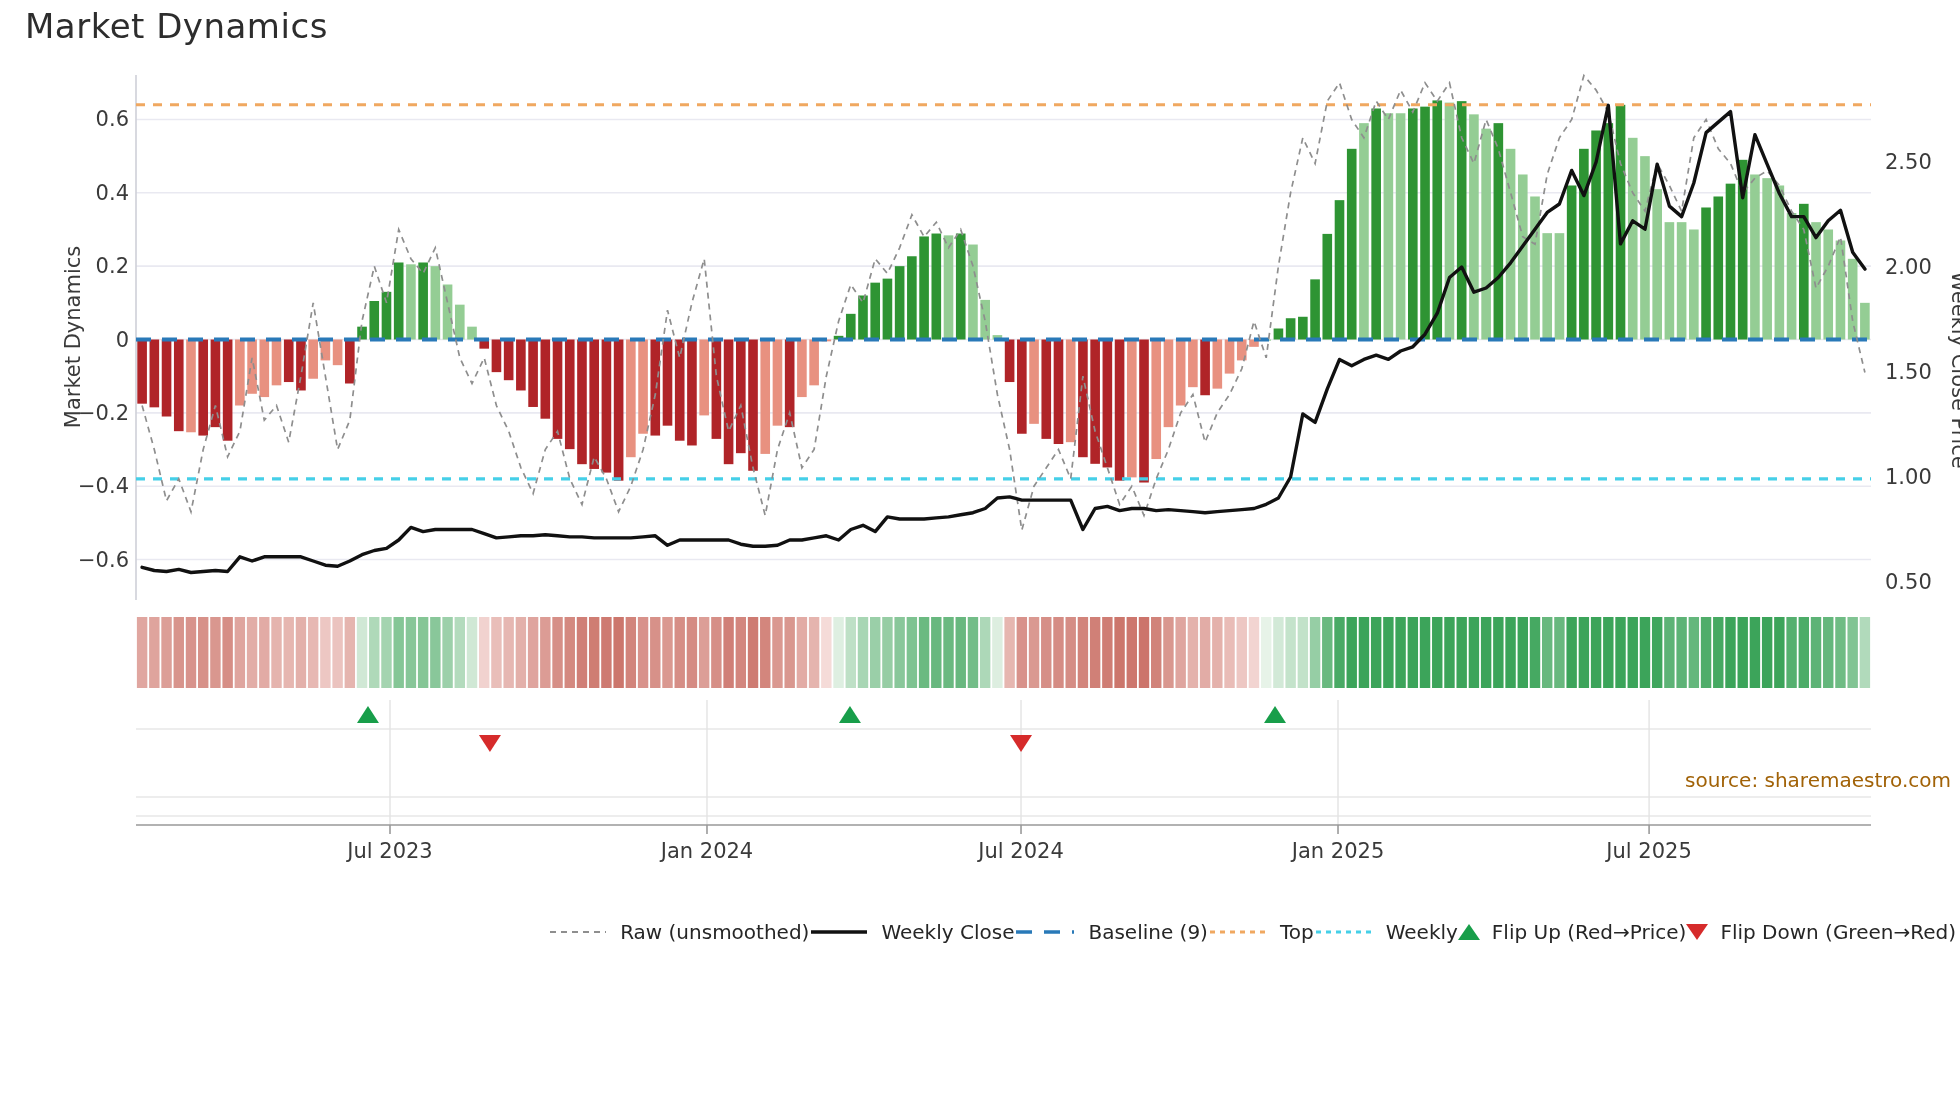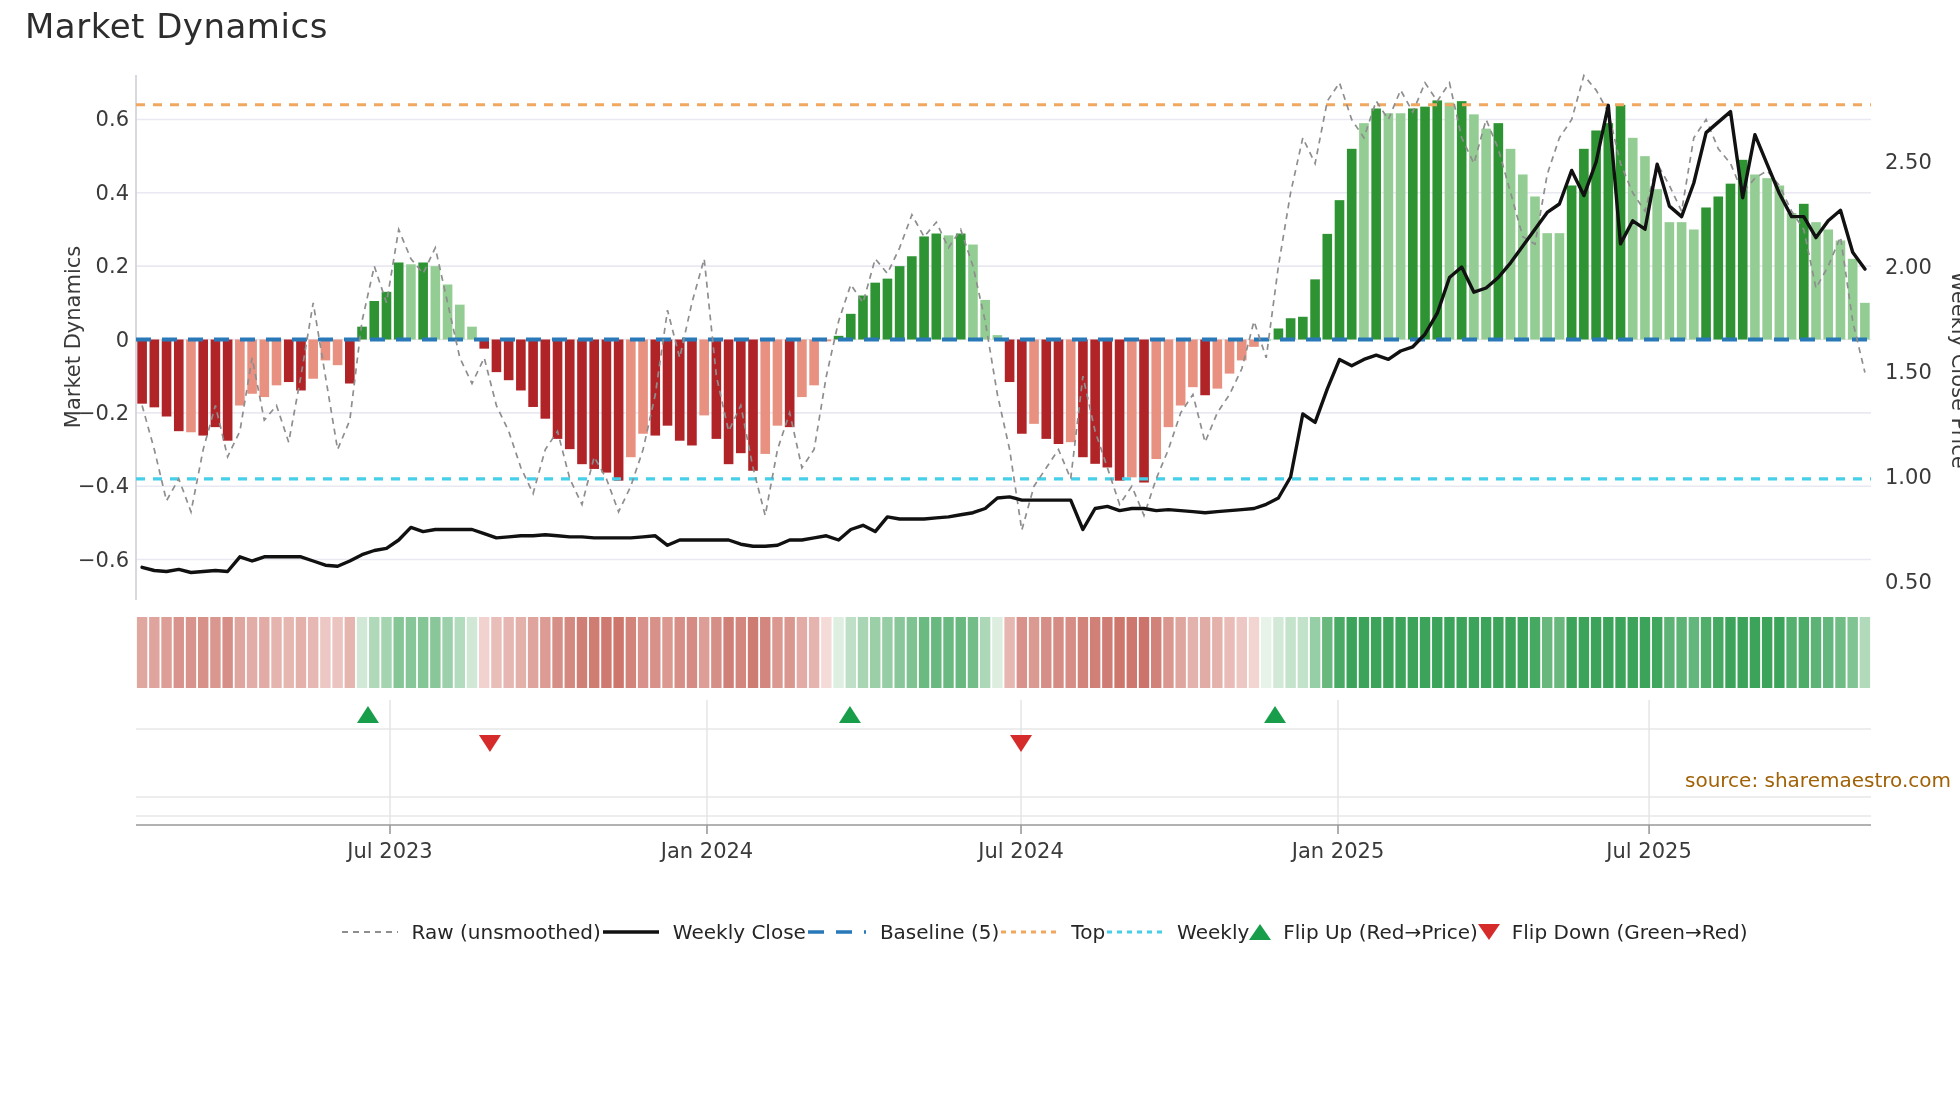--- a/index.html
+++ b/index.html
@@ -6,21 +6,21 @@
   .page{position:relative;width:1960px;height:1102px;background:#fff;overflow:hidden;
         font-family:"DejaVu Sans","Liberation Sans",sans-serif;margin-left:21px;}
   .page-title{position:absolute;left:4px;top:6px;font-size:34px;color:#2d2d2d;letter-spacing:.5px;}
   .axis-label-left{position:absolute;left:-78px;top:325px;width:260px;text-align:center;
         transform:rotate(-90deg);font-size:21px;color:#3a3a3a;}
   .axis-label-right{position:absolute;left:1818px;top:358px;width:240px;text-align:center;
         transform:rotate(90deg);font-size:21px;color:#3a3a3a;}
   .source-note{position:absolute;right:30px;top:768px;font-size:20px;color:#a16207;}
   svg#chart-svg{position:absolute;left:0;top:0;}
   .legend-row{position:absolute;left:110px;top:920px;width:1825px;display:flex;
-        align-items:center;justify-content:center;font-size:20px;color:#262626;}
+        align-items:center;justify-content:flex-end;font-size:20px;color:#262626;}
   .legend-item{display:flex;align-items:center;gap:12px;white-space:nowrap;}
   .tri-up{width:0;height:0;border-left:11px solid transparent;border-right:11px solid transparent;
         border-bottom:16px solid #189e4a;}
   .tri-down{width:0;height:0;border-left:11px solid transparent;border-right:11px solid transparent;
         border-top:16px solid #d62b2b;}
 </style>
 </head>
 <body>
 
 <div class="page">
@@ -405,21 +405,21 @@
     <div class="legend-item">
       <svg width="60" height="12">
           <line x1="2" y1="6" x2="58" y2="6" stroke="#111" stroke-width="3.4"></line>
         </svg>
       <span>Weekly Close</span>
     </div>
     <div class="legend-item">
       <svg width="62" height="12">
           <line x1="2" y1="6" x2="60" y2="6" stroke="#2979b8" stroke-width="3.6" stroke-dasharray="16 12"></line>
         </svg>
-      <span>Baseline (5)</span>
+      <span>Baseline (9)</span>
     </div>
     <div class="legend-item">
       <svg width="60" height="12">
           <line x1="2" y1="6" x2="58" y2="6" stroke="#f0a860" stroke-width="3" stroke-dasharray="5 5"></line>
         </svg>
       <span>Top</span>
     </div>
     <div class="legend-item">
       <svg width="60" height="12">
           <line x1="2" y1="6" x2="58" y2="6" stroke="#45cfe8" stroke-width="3" stroke-dasharray="5 5"></line>

